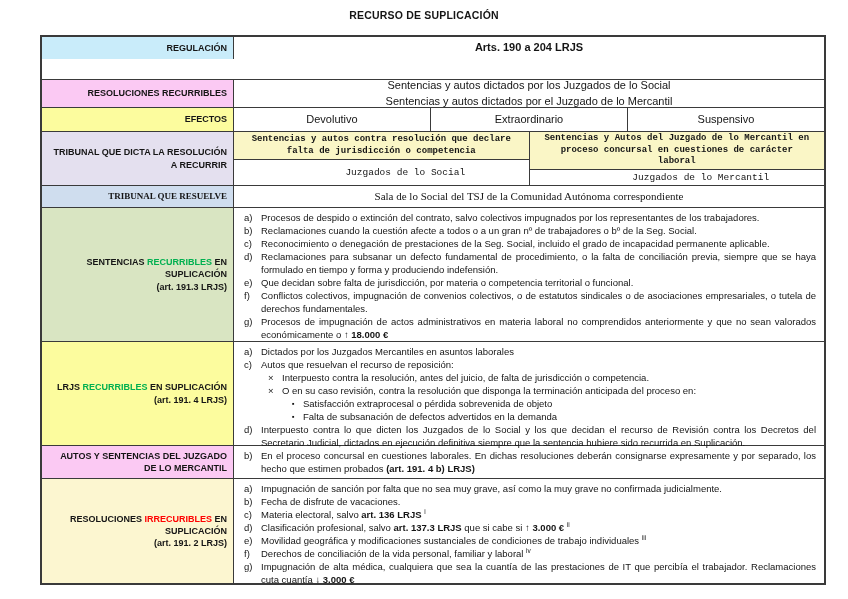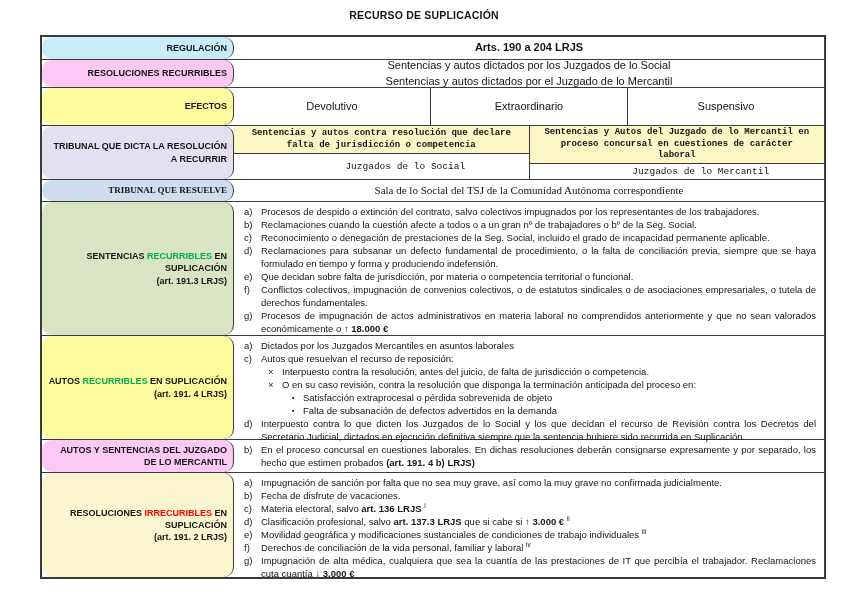--- a/index.html
+++ b/index.html
@@ -6,21 +6,21 @@
   body { width:848px; height:599px; font-family:"Liberation Sans", sans-serif; color:#151515; }
   .page { position:relative; width:848px; height:599px; background:#fff; overflow:hidden; }
   .title { position:absolute; top:9px; left:0; width:100%; text-align:center;
            font-weight:bold; font-size:10.5px; letter-spacing:.2px; }
   .tbl { position:absolute; left:40px; top:35px; width:786px; border:2px solid #3a3a3a; box-sizing:border-box; }
   .row { display:flex; border-top:1.5px solid #3a3a3a; box-sizing:border-box; }
   .row.first { border-top:none; }
   .label { flex:0 0 192px; width:192px; border-right:1.5px solid #3a3a3a; box-sizing:border-box;
            display:flex; align-items:center; justify-content:flex-end;
            text-align:right; font-weight:bold; font-size:9px; line-height:1.35;
-           padding:2px 6px 2px 4px;border-radius:10px; }
+           padding:2px 6px 2px 4px; }
   .content { flex:1; box-sizing:border-box; display:flex; min-width:0; }
   .center-cell { flex:1; display:flex; align-items:center; justify-content:center;
                  text-align:center; font-size:11px; line-height:1.25; padding:1px 4px; box-sizing:border-box; }
   .bold { font-weight:bold; }
   .stack { flex:1; display:flex; flex-direction:column; align-items:center; justify-content:center;
            font-size:11px; line-height:1.4; text-align:center; }
   .thirds { flex:1; display:flex; }
   .thirds > div { flex:1; }
   .thirds > div + div { border-left:1px solid #3a3a3a; }
   .twocol { flex:1; display:flex; }
@@ -43,21 +43,21 @@
   
   .bg-blue   { background:#C9ECFA; }
   .bg-pink   { background:#FBC9F3; }
   .bg-yellow { background:#FCFC9E; }
   .bg-lav    { background:#E4E0EF; }
   .bg-steel  { background:#CFDDEE; }
   .bg-sage   { background:#D9E5C2; }
   .bg-cream  { background:#FCF6D0; }
   .bg-hyel   { background:#FAF6C6; }
   
-  .h-r1 { height:22px; } .h-r2 { height:28px; } .h-r3 { height:38px; }
+  .h-r1 { height:22px; } .h-r2 { height:28px;margin-top:20px; } .h-r3 { height:24px; }
   .h-r4 { height:54px; } .h-r5 { height:22px;font-family:Liberation Serif, serif; } .h-r6 { height:134px; }
   .h-r7 { height:104px; } .h-r8 { height:33px; } .h-r9 { height:105px; }
 </style>
 </head>
 <body>
 
 <div class="page">
 
   <div class="title">RECURSO DE SUPLICACIÓN</div>
 
@@ -143,21 +143,21 @@
             <div class="li ind0">
               <span class="marker">g)</span>
               <span class="txt"><span>Procesos de impugnación de actos administrativos en materia laboral no comprendidos anteriormente y que no sean valorados económicamente o ↑ </span><b>18.000 €</b></span>
             </div>
           </div>
       </div>
     </div>
 
     <div class="row h-r7">
       <div class="label bg-yellow">
-          <span><span>AUTOS </span><span style="color: rgb(0, 176, 80);">RECURRIBLES</span><span> EN SUPLICACIÓN</span><br><span>(art. 191. 4 LRJS)</span></span>
+          <span><span>LRJS </span><span style="color: rgb(0, 176, 80);">RECURRIBLES</span><span> EN SUPLICACIÓN</span><br><span>(art. 191. 4 LRJS)</span></span>
         </div>
       <div class="content">
         <div class="list">
             <div class="li ind0">
               <span class="marker">a)</span>
               <span class="txt"><span>Dictados por los Juzgados Mercantiles en asuntos laborales</span></span>
             </div>
             <div class="li ind0">
               <span class="marker">c)</span>
               <span class="txt"><span>Autos que resuelvan el recurso de reposición:</span></span>

